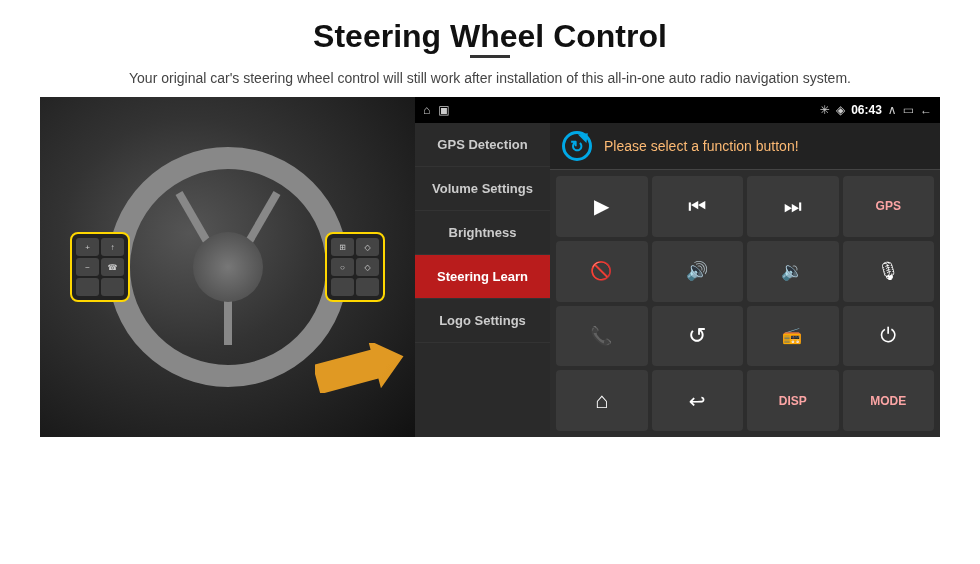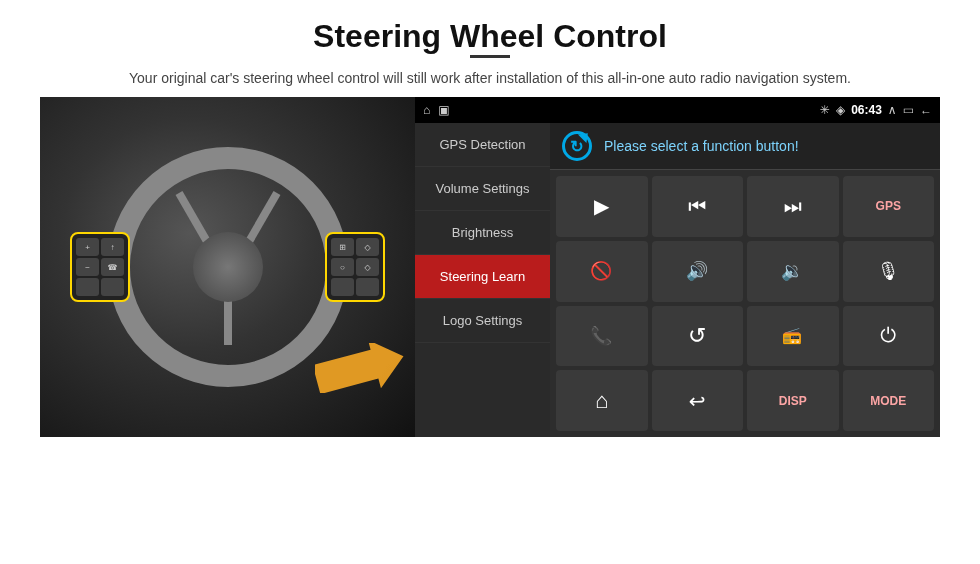--- a/index.html
+++ b/index.html
@@ -224,20 +224,21 @@
     .menu-item {
       padding: 14px 10px;
       color: #ccc;
       font-size: 13px;
       text-align: center;
       border-bottom: 1px solid #333;
       cursor: pointer;
       display: flex;
       align-items: flex-start;
       justify-content: center;
+      font-weight: bold;
     }
 
     .menu-item.active {
       background: #b91c1c;
       color: #fff;
     }
 
     
     .function-panel {
       flex: 1;
@@ -274,21 +275,21 @@
       right: -2px;
       width: 0;
       height: 0;
       border-left: 6px solid transparent;
       border-right: 6px solid transparent;
       border-bottom: 8px solid #00a8e6;
       transform: rotate(45deg);
     }
 
     .header-text {
-      color: #7dd3fc;
+      color: #fdba74;
       font-size: 14px;
     }
 
     .function-grid {
       display: grid;
       grid-template-columns: repeat(4, 1fr);
       grid-template-rows: repeat(4, 1fr);
       flex: 1;
       padding: 6px;
       gap: 4px;

